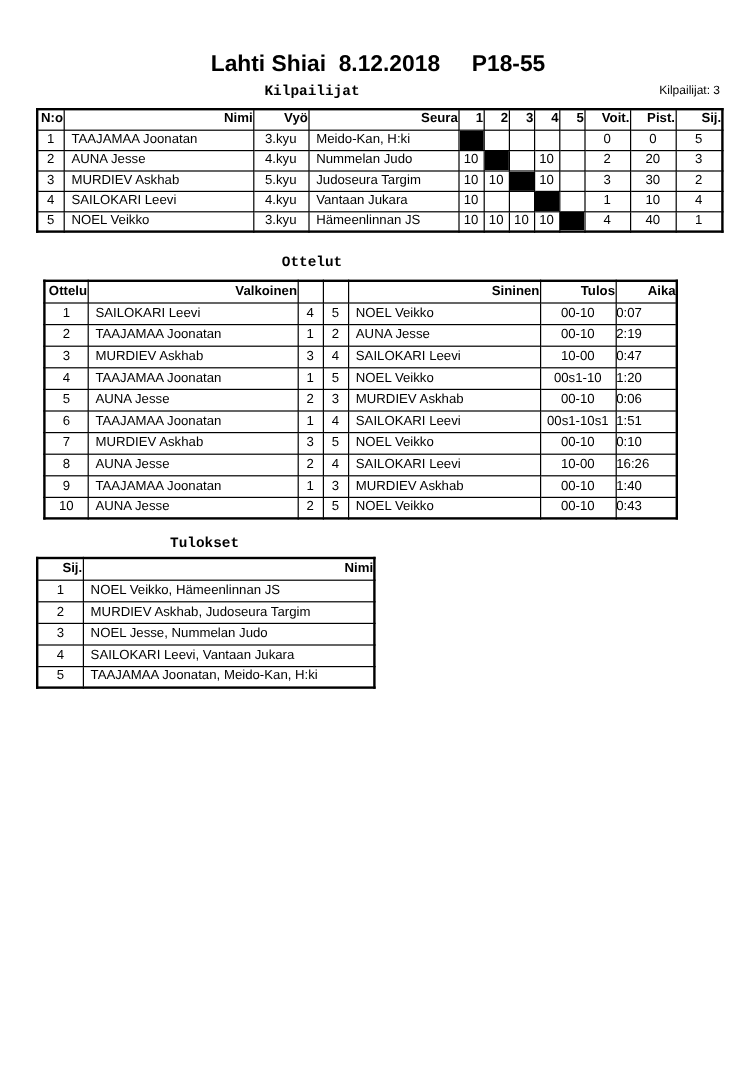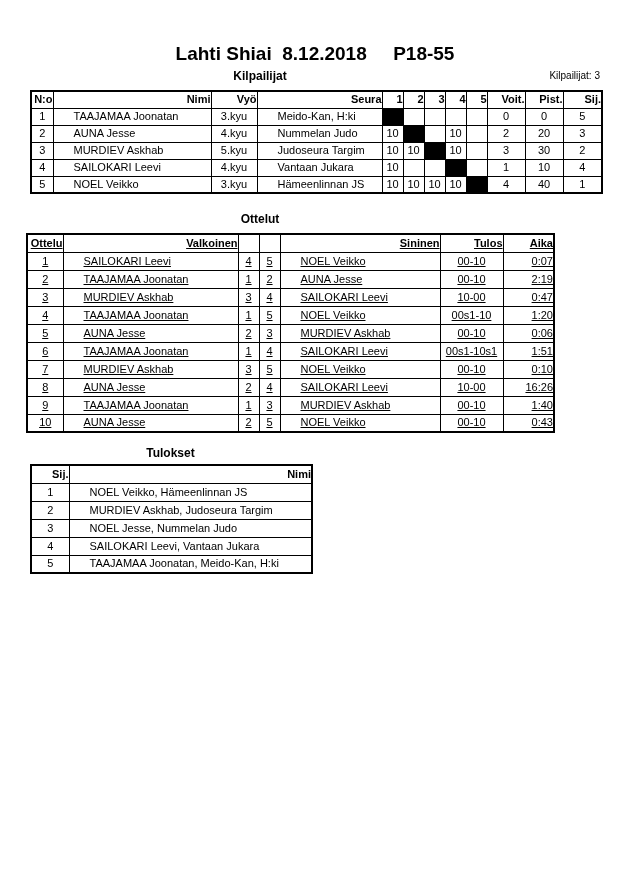--- a/index.html
+++ b/index.html
@@ -5,40 +5,40 @@
   html,body{margin:0;padding:0;}
   body{
     width:630px;height:891px;background:#ffffff;position:relative;
     font-family:"Liberation Sans", sans-serif;color:#000;
   }
   .title{
     position:absolute;top:43px;left:0;width:630px;text-align:center;
     font-weight:bold;font-size:19px;white-space:pre;
   }
   .count{position:absolute;top:70px;right:30px;font-size:10px;}
-  .sec{position:absolute;font-weight:bold;font-size:12px;text-align:center;}
+  .sec{position:absolute;font-weight:bold;font-size:12px;text-align:center;font-family:Liberation Mono, monospace;}
   #sec-competitors{top:69px;left:0;width:520px;}
   #sec-matches{top:212px;left:0;width:520px;}
   #sec-results{top:446px;left:30px;width:281px;}
 
   table{position:absolute;border-collapse:collapse;table-layout:fixed;border:2px solid #000;background:#fff;}
   th,td{border:1px solid #000;font-size:11px;white-space:nowrap;padding:0;line-height:1;}
   td{overflow:hidden;}
   th{font-weight:bold;text-align:right;overflow:visible;}
 
   #t-competitors{left:30px;top:90px;width:571px;}
   #t-competitors tr{height:17px;}
-  #t-matches{left:26px;top:233px;width:527px;text-decoration:underline;}
+  #t-matches{left:36px;top:233px;width:527px;}
   #t-matches tr{height:18px;}
   #t-results{left:30px;top:464px;width:281px;}
   #t-results tr{height:18px;}
 
-  .l{text-align:left;padding-left:20px;}
+  .l{text-align:left;padding-left:6px;}
   .c{text-align:center;}
-  .r{text-align:right;}
+  .r{}
   .diag{background:#000;}
 </style>
 </head>
 <body>
 
 <div>
 
   <div class="title">Lahti Shiai  8.12.2018     P18-55</div>
   <div class="sec" id="sec-competitors">Kilpailijat</div>
   <div class="count">Kilpailijat: 3</div>

